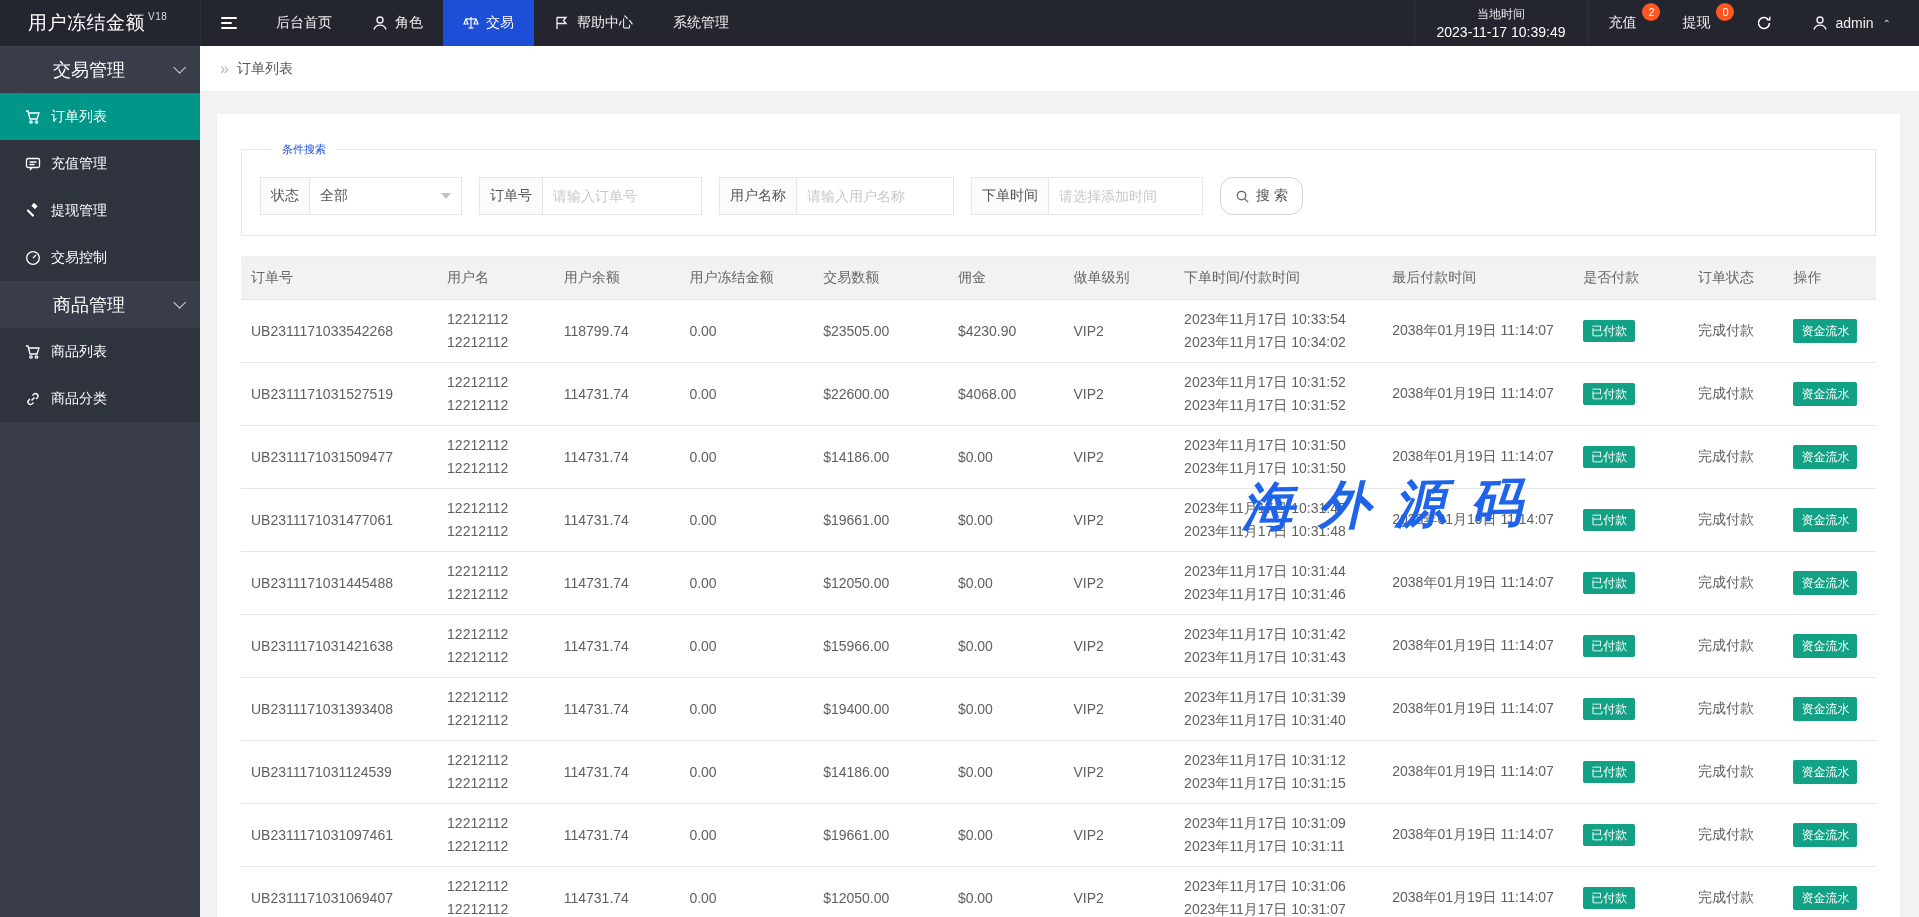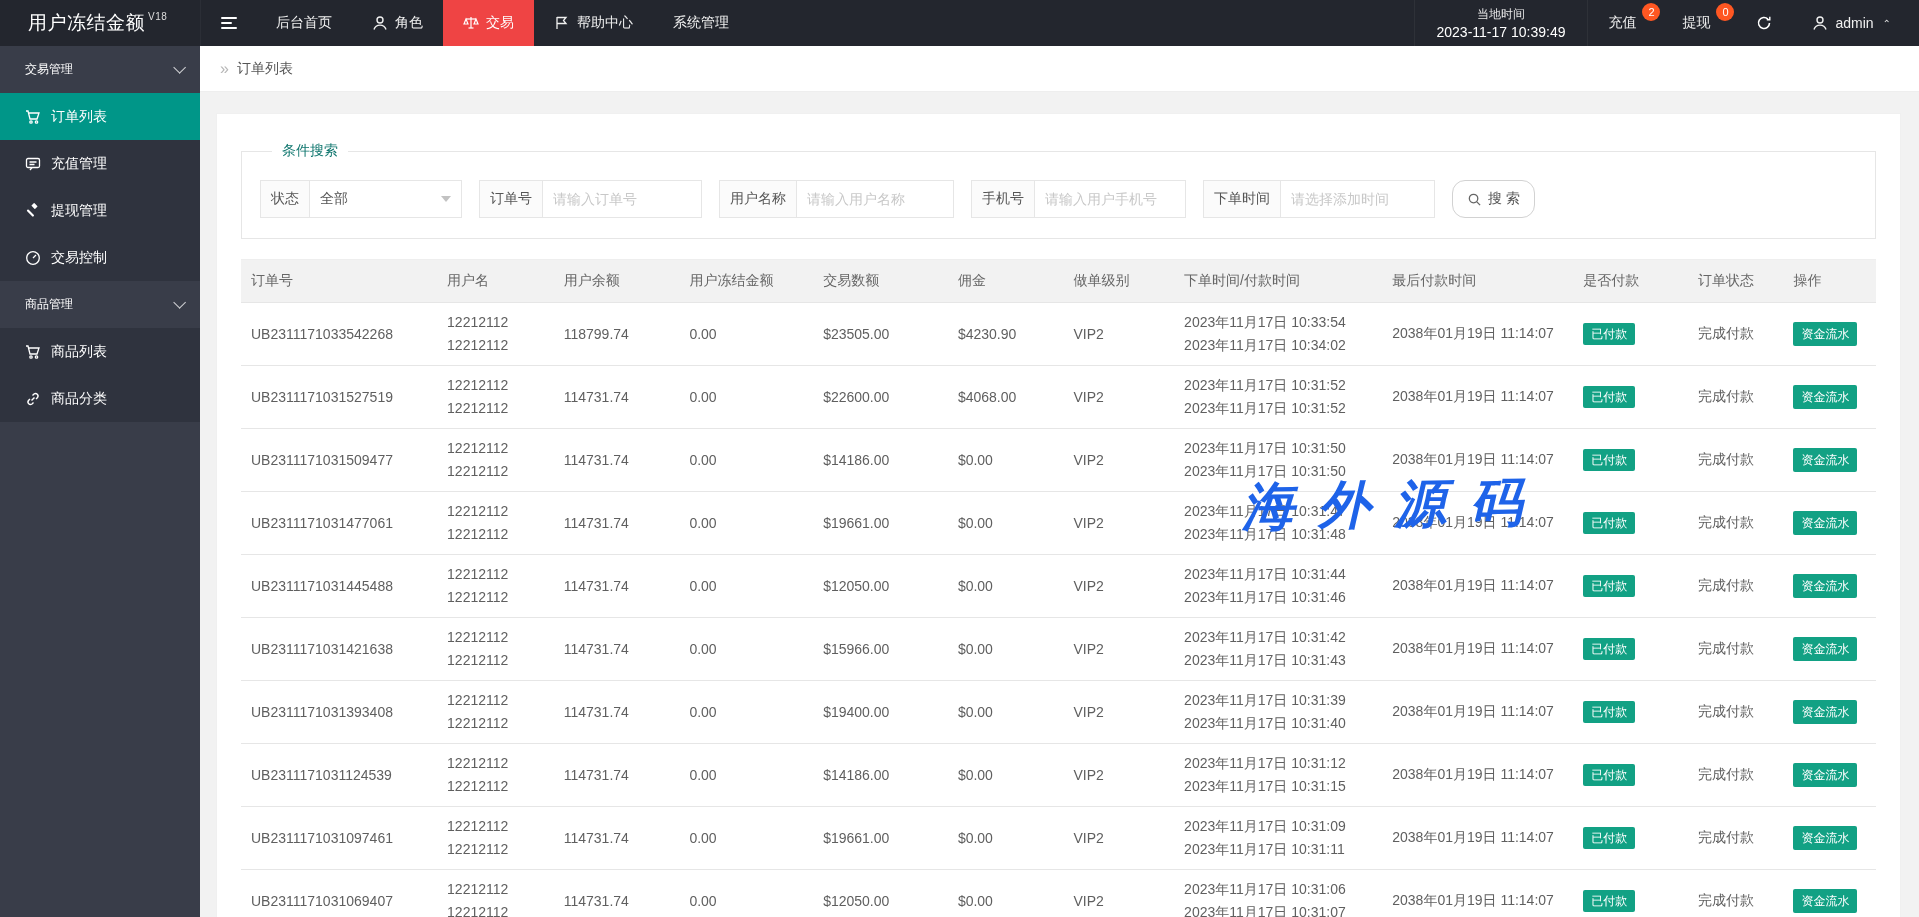--- a/index.html
+++ b/index.html
@@ -15,21 +15,21 @@
   }
   .logo {
     width:200px; display:flex; align-items:center; padding-left:28px;
     font-size:19px; color:#fff; letter-spacing:.5px; flex:0 0 auto;
   }
   .logo sup { font-size:10px; color:#ddd; margin-left:3px; top:-7px; position:relative; }
   .tb-btn {
     display:flex; align-items:center; padding:0 20px; cursor:pointer;
     color:#f0f0f0; font-size:14px; gap:7px; position:relative;
   }
-  .tb-btn.active { background:#ef4444; color:#fff;justify-content:space-between; }
+  .tb-btn.active { background:#1d4ed8; color:#fff;justify-content:space-between; }
   .tb-icon { width:16px; height:16px; display:inline-block; }
   .tb-icon svg { width:16px; height:16px; display:block; }
   .hamburger { width:56px; justify-content:center; border-left:1px solid rgba(255,255,255,.04); }
   .hamburger .bars { display:flex; flex-direction:column; gap:3px; }
   .hamburger .bars i { display:block; height:2px; background:#fff; border-radius:1px; }
   .hamburger .bars i:nth-child(1){ width:16px; }
   .hamburger .bars i:nth-child(2){ width:11px; }
   .hamburger .bars i:nth-child(3){ width:16px; }
   .tb-spacer { flex:1 1 auto; }
   .time-block {
@@ -43,21 +43,21 @@
     background:#FF5722; color:#fff; border-radius:9px; font-size:11px; text-align:center; padding:0 5px;
   }
   .caret-up { font-size:10px; color:#ddd; margin-left:2px; }
   
   .sidebar {
     position:absolute; top:46px; left:0; width:200px; height:871px;
     background:#393D49; z-index:40;
   }
   .side-group-title {
     height:47px; display:flex; align-items:center; padding:0 25px;
-    color:#fff; font-size:12px; cursor:pointer; position:relative; background:#393D49;
+    color:#fff; font-size:18px; cursor:pointer; position:relative; background:#393D49;margin-left:28px;
   }
   .side-group-title .chev {
     position:absolute; right:18px; width:9px; height:9px;
     border-right:1.5px solid #cfd0d3; border-bottom:1.5px solid #cfd0d3;
     transform:rotate(45deg) translateY(-3px);
   }
   .side-item {
     height:47px; display:flex; align-items:center; padding:0 25px; gap:10px;
     background:#2F333E; color:#fff; font-size:14px; cursor:pointer;
   }
@@ -78,21 +78,21 @@
     background:#f2f2f2; padding:21px 18px 0 16px; overflow:hidden;
   }
   .card {
     background:#fff; width:100%; height:900px; padding:22px 24px;
     border:1px solid #f0f0f0;
   }
   
   fieldset.search-set {
     border:1px solid #e6e6e6; padding:16px 18px 20px 18px; margin-top:6px;
   }
-  fieldset.search-set legend { color:#0f766e; font-size:14px; padding:0 10px; margin-left:12px; }
+  fieldset.search-set legend { color:#1d4ed8; font-size:11px; padding:0 10px; margin-left:12px; }
   .filter-row { display:flex; align-items:center; gap:17px; margin-top:4px; }
   .igroup { display:flex; align-items:stretch; height:38px; }
   .igroup .ilabel {
     background:#fbfbfb; border:1px solid #e6e6e6; border-right:none;
     display:flex; align-items:center; padding:0 10px; color:#555; font-size:14px; white-space:nowrap;
   }
   .igroup input {
     border:1px solid #e6e6e6; outline:none; padding:0 10px; font-size:14px;
     color:#666; width:160px; font-family:inherit; background:#fff;
   }
@@ -322,24 +322,20 @@
         <div class="igroup">
           <span class="ilabel">订单号</span>
           <input type="text" placeholder="请输入订单号" style="">
         </div>
 
         <div class="igroup">
           <span class="ilabel">用户名称</span>
           <input type="text" style="width: 158px;" placeholder="请输入用户名称">
         </div>
 
-        <div class="igroup">
-          <span class="ilabel">手机号</span>
-          <input type="text" style="width: 152px;" placeholder="请输入用户手机号">
-        </div>
 
         <div class="igroup">
           <span class="ilabel">下单时间</span>
           <input type="text" style="width: 155px;" placeholder="请选择添加时间">
         </div>
 
         <button class="search-btn">
           <svg viewBox="0 0 16 16" fill="none" stroke="#666" stroke-width="1.4">
               <circle cx="7" cy="7" r="4.5"></circle>
               <path d="M10.5 10.5L14 14"></path>

